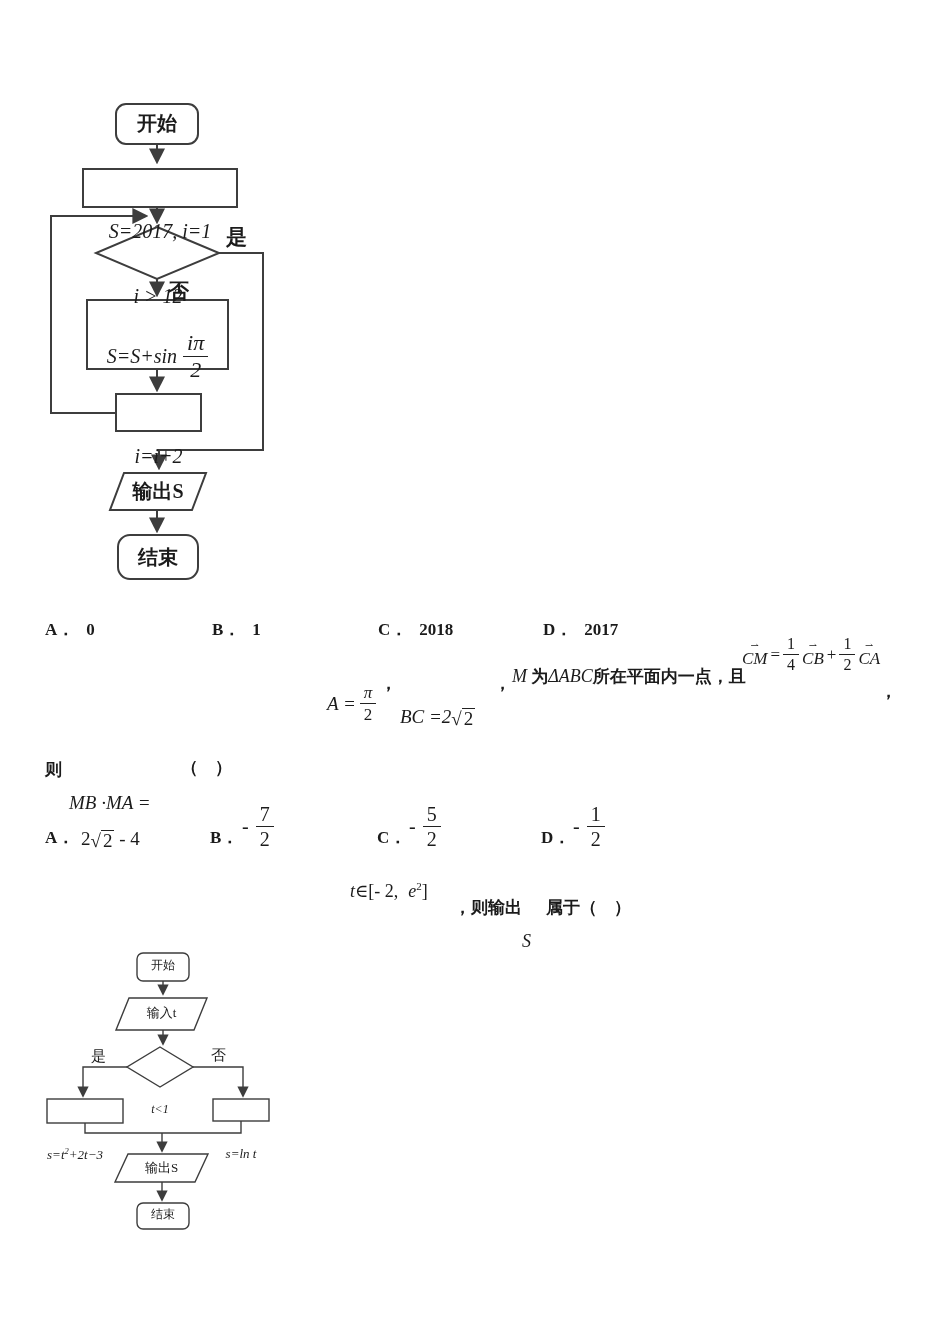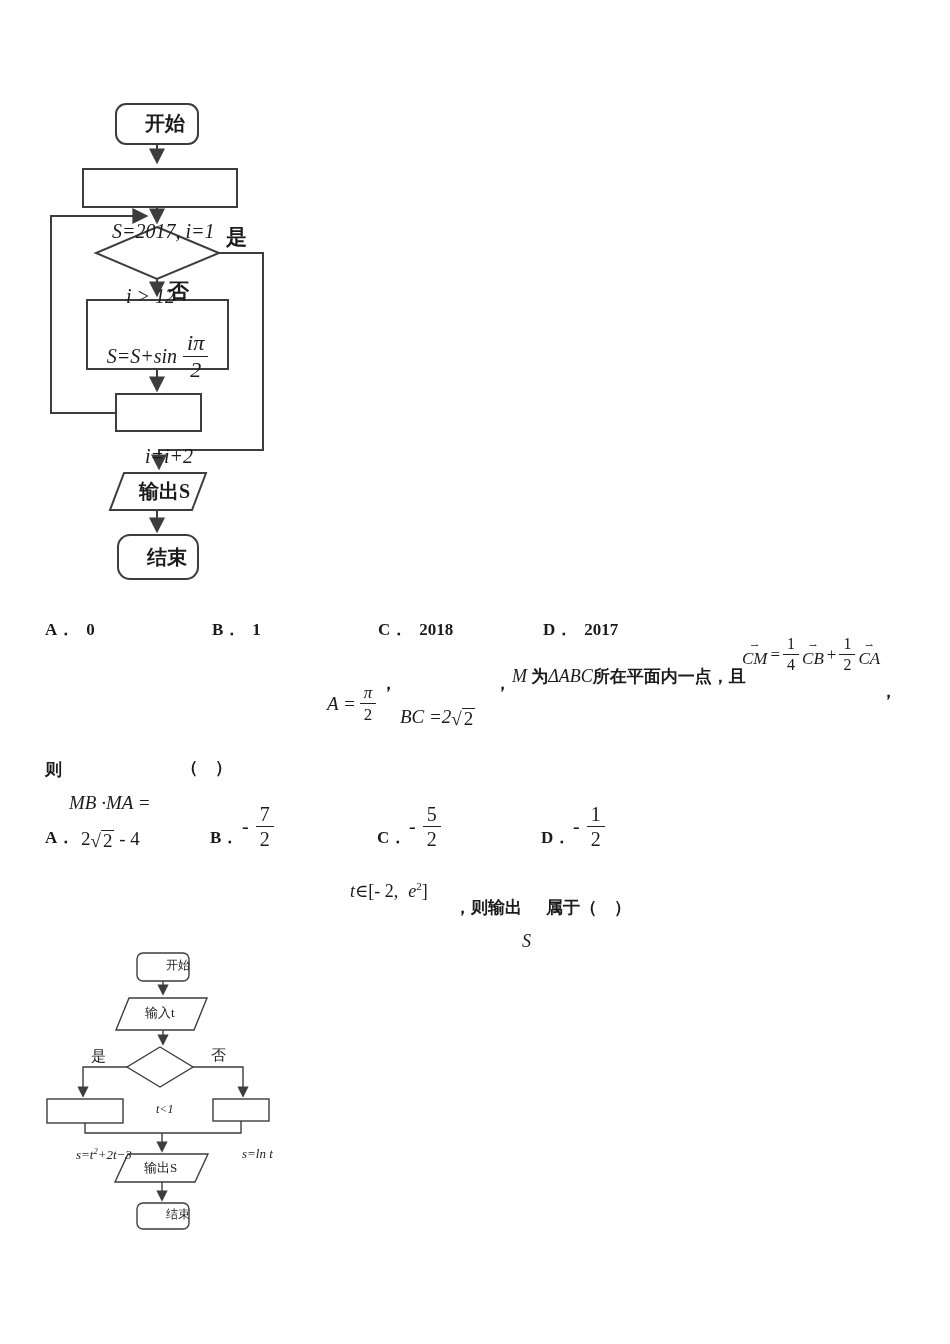--- a/index.html
+++ b/index.html
@@ -1,19 +1,19 @@
 <!DOCTYPE html>
 <html><head>
 <meta charset="utf-8">
 <style>
   html,body{margin:0;padding:0;background:#ffffff;}
   .page{position:relative;width:950px;height:1344px;background:#ffffff;overflow:hidden;
         font-family:"Liberation Serif","DejaVu Serif",serif;color:#1b1b1b;}
   .t{position:absolute;line-height:1.15;white-space:nowrap;}
-  .ctr{padding-left:29px;}
+  .ctr{text-align:center;}
   .b{font-weight:700;}
   .mi{font-style:italic;margin-top:44px;}
   .qt{font-weight:700;font-size:17px;}
   
   .fc{position:absolute;}
   .fc svg{position:absolute;left:0;top:0;width:100%;height:100%;}
   .shape{fill:none;stroke:#3d3d3d;}
   .fc1 .shape{stroke-width:2;}
   .fc2 .shape{stroke-width:1.4;}
   .conn{fill:none;stroke:#3d3d3d;}
@@ -222,21 +222,21 @@
       <path class="conn" d="M163,122 H213 V151" marker-end="url(#arr)"></path>
       <path class="conn" d="M55,178 V188 H211 V176"></path>
       <path class="conn" d="M132,188 V206" marker-end="url(#arr)"></path>
       <path class="conn" d="M132,237 V255" marker-end="url(#arr)"></path>
     </svg>
     <div class="t ctr" style="left:107px;top:14px;width:52px;font-size:12px;">开始</div>
     <div class="t ctr" style="left:86px;top:61px;width:91px;">输入t</div>
     <div class="t ctr mi" style="left:97px;top:114px;width:66px;font-size:12px;">t&lt;1</div>
     <div class="t" style="left:61px;top:103px;font-size:15px;">是</div>
     <div class="t" style="left:181px;top:102px;font-size:15px;">否</div>
-    <div class="t ctr mi fc2-boxtext" style="left:17px;top:158px;width:76px;">
+    <div class="t ctr mi fc2-boxtext" style="left:7px;top:158px;width:76px;">
       <span>s=t</span><sup style="font-size:8.5px;">2</sup><span>+2t−3</span>
     </div>
     <div class="t ctr mi fc2-boxtext" style="left:183px;top:158px;width:56px;">s=ln t</div>
     <div class="t ctr" style="left:85px;top:216px;width:93px;">输出S</div>
     <div class="t ctr" style="left:107px;top:263px;width:52px;font-size:12px;">结束</div>
   </section>
 
 </div>
 
 </body></html>

